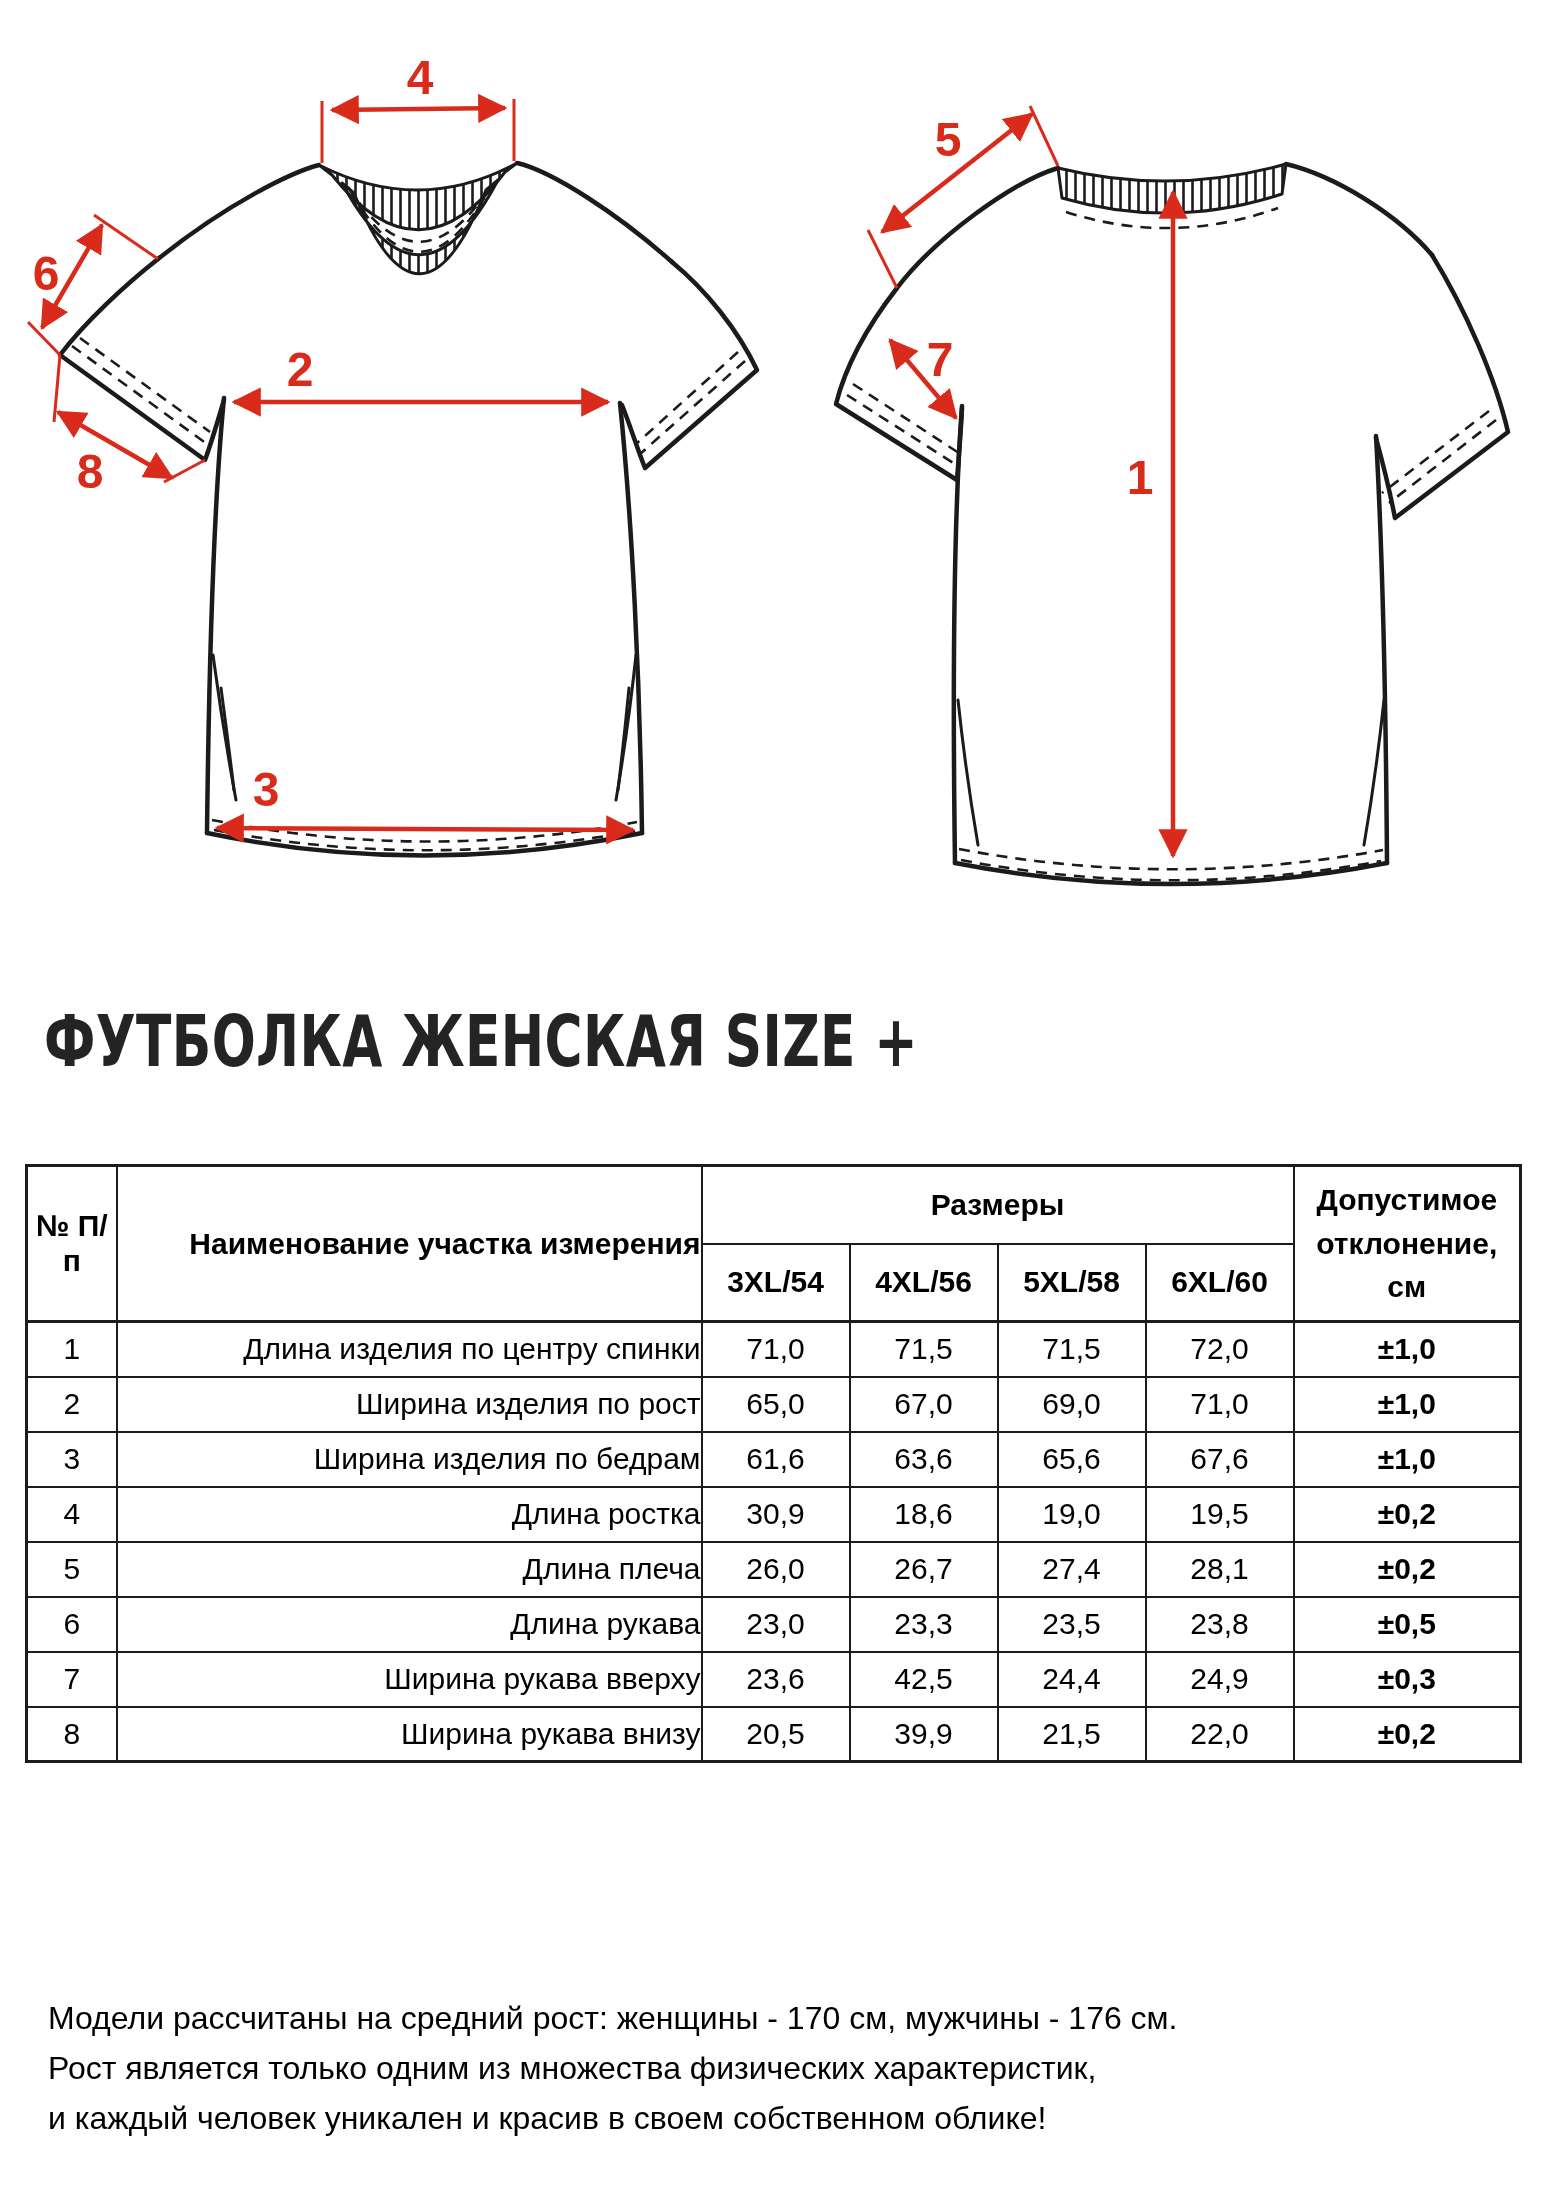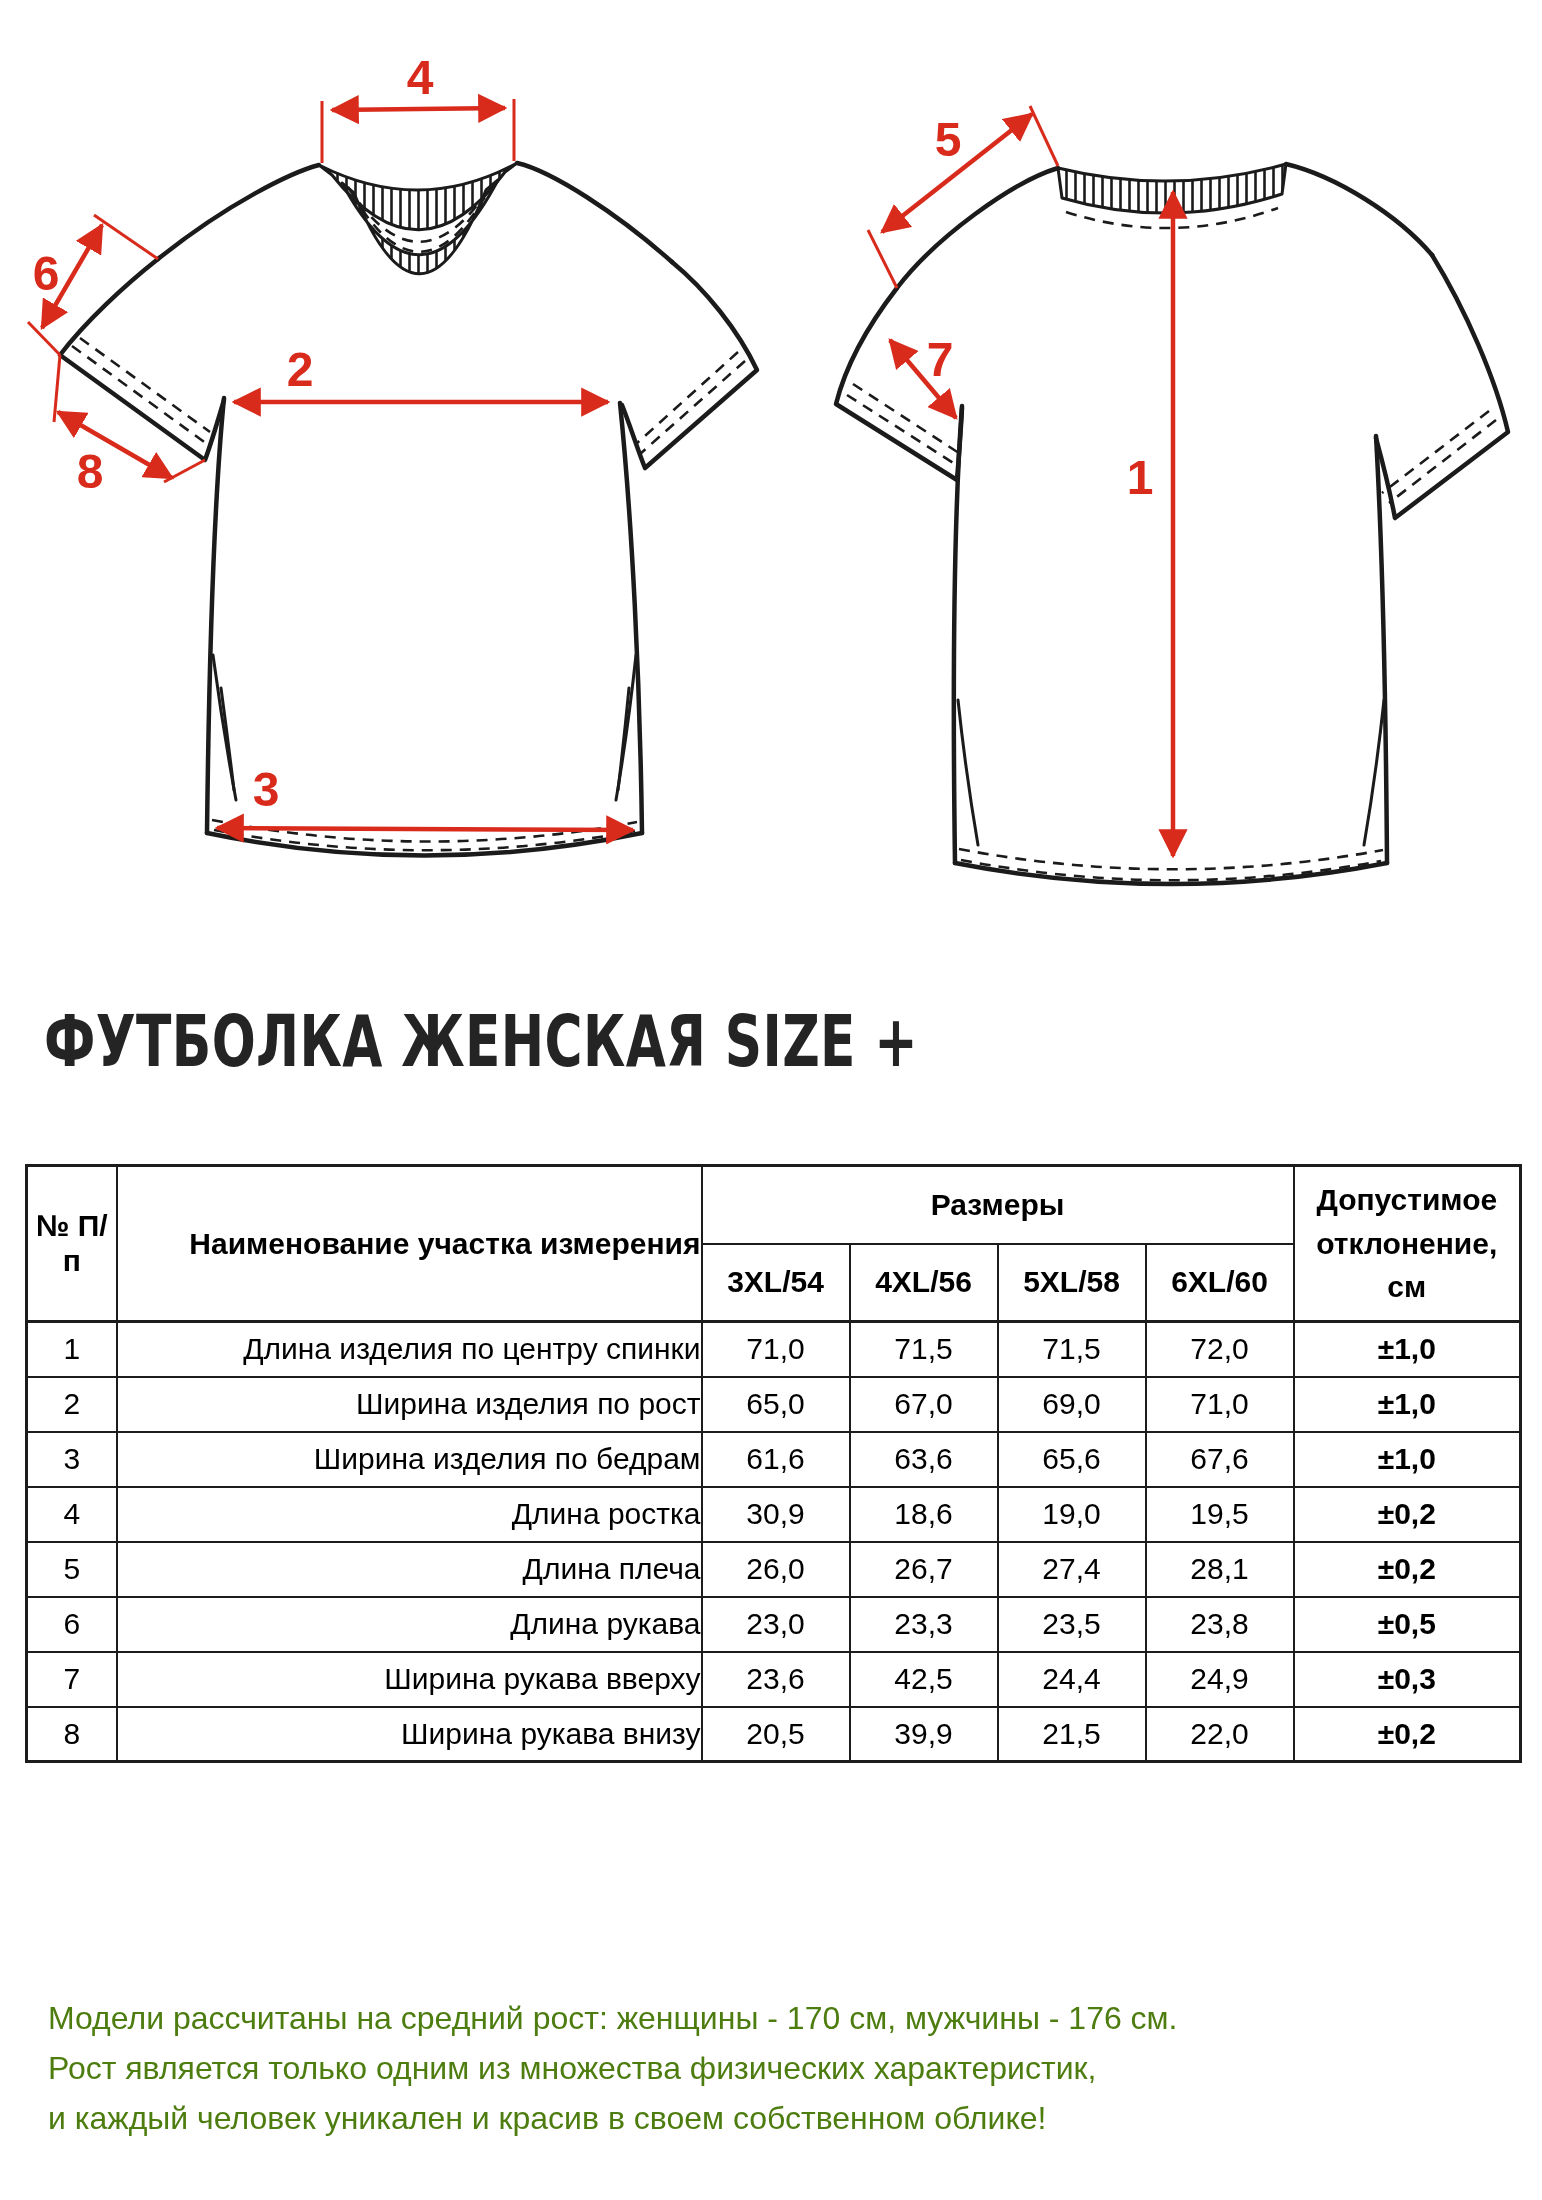--- a/index.html
+++ b/index.html
@@ -38,21 +38,21 @@
   .size-table tbody tr { height:55px; }
   .size-table td { font-size:30px; font-weight:normal; text-align:center; }
   .size-table .th-name, .size-table td.cell-name { text-align:right; padding-left:24px; }
   .size-table .th-num  { line-height:1.15; }
   .size-table .th-dev  { line-height:1.45; padding:0 14px; }
   .size-table td.cell-dev { font-weight:bold; }
   .size-table thead { border-bottom:3px solid #1c1c1c; }
 
   .footer-note {
     position:absolute; left:48px; top:1994px; width:1450px;
-    font-size:32px; line-height:1.56; color:#4d7c0f; font-weight:normal;
+    font-size:32px; line-height:1.56; color:#000000; font-weight:normal;
   }
   .footer-note span { display:block; }
 </style>
 </head>
 <body>
 
 <div class="page">
 
   <svg class="diagram-svg" viewBox="0 0 1542 940" xmlns="http://www.w3.org/2000/svg">
     <defs>

